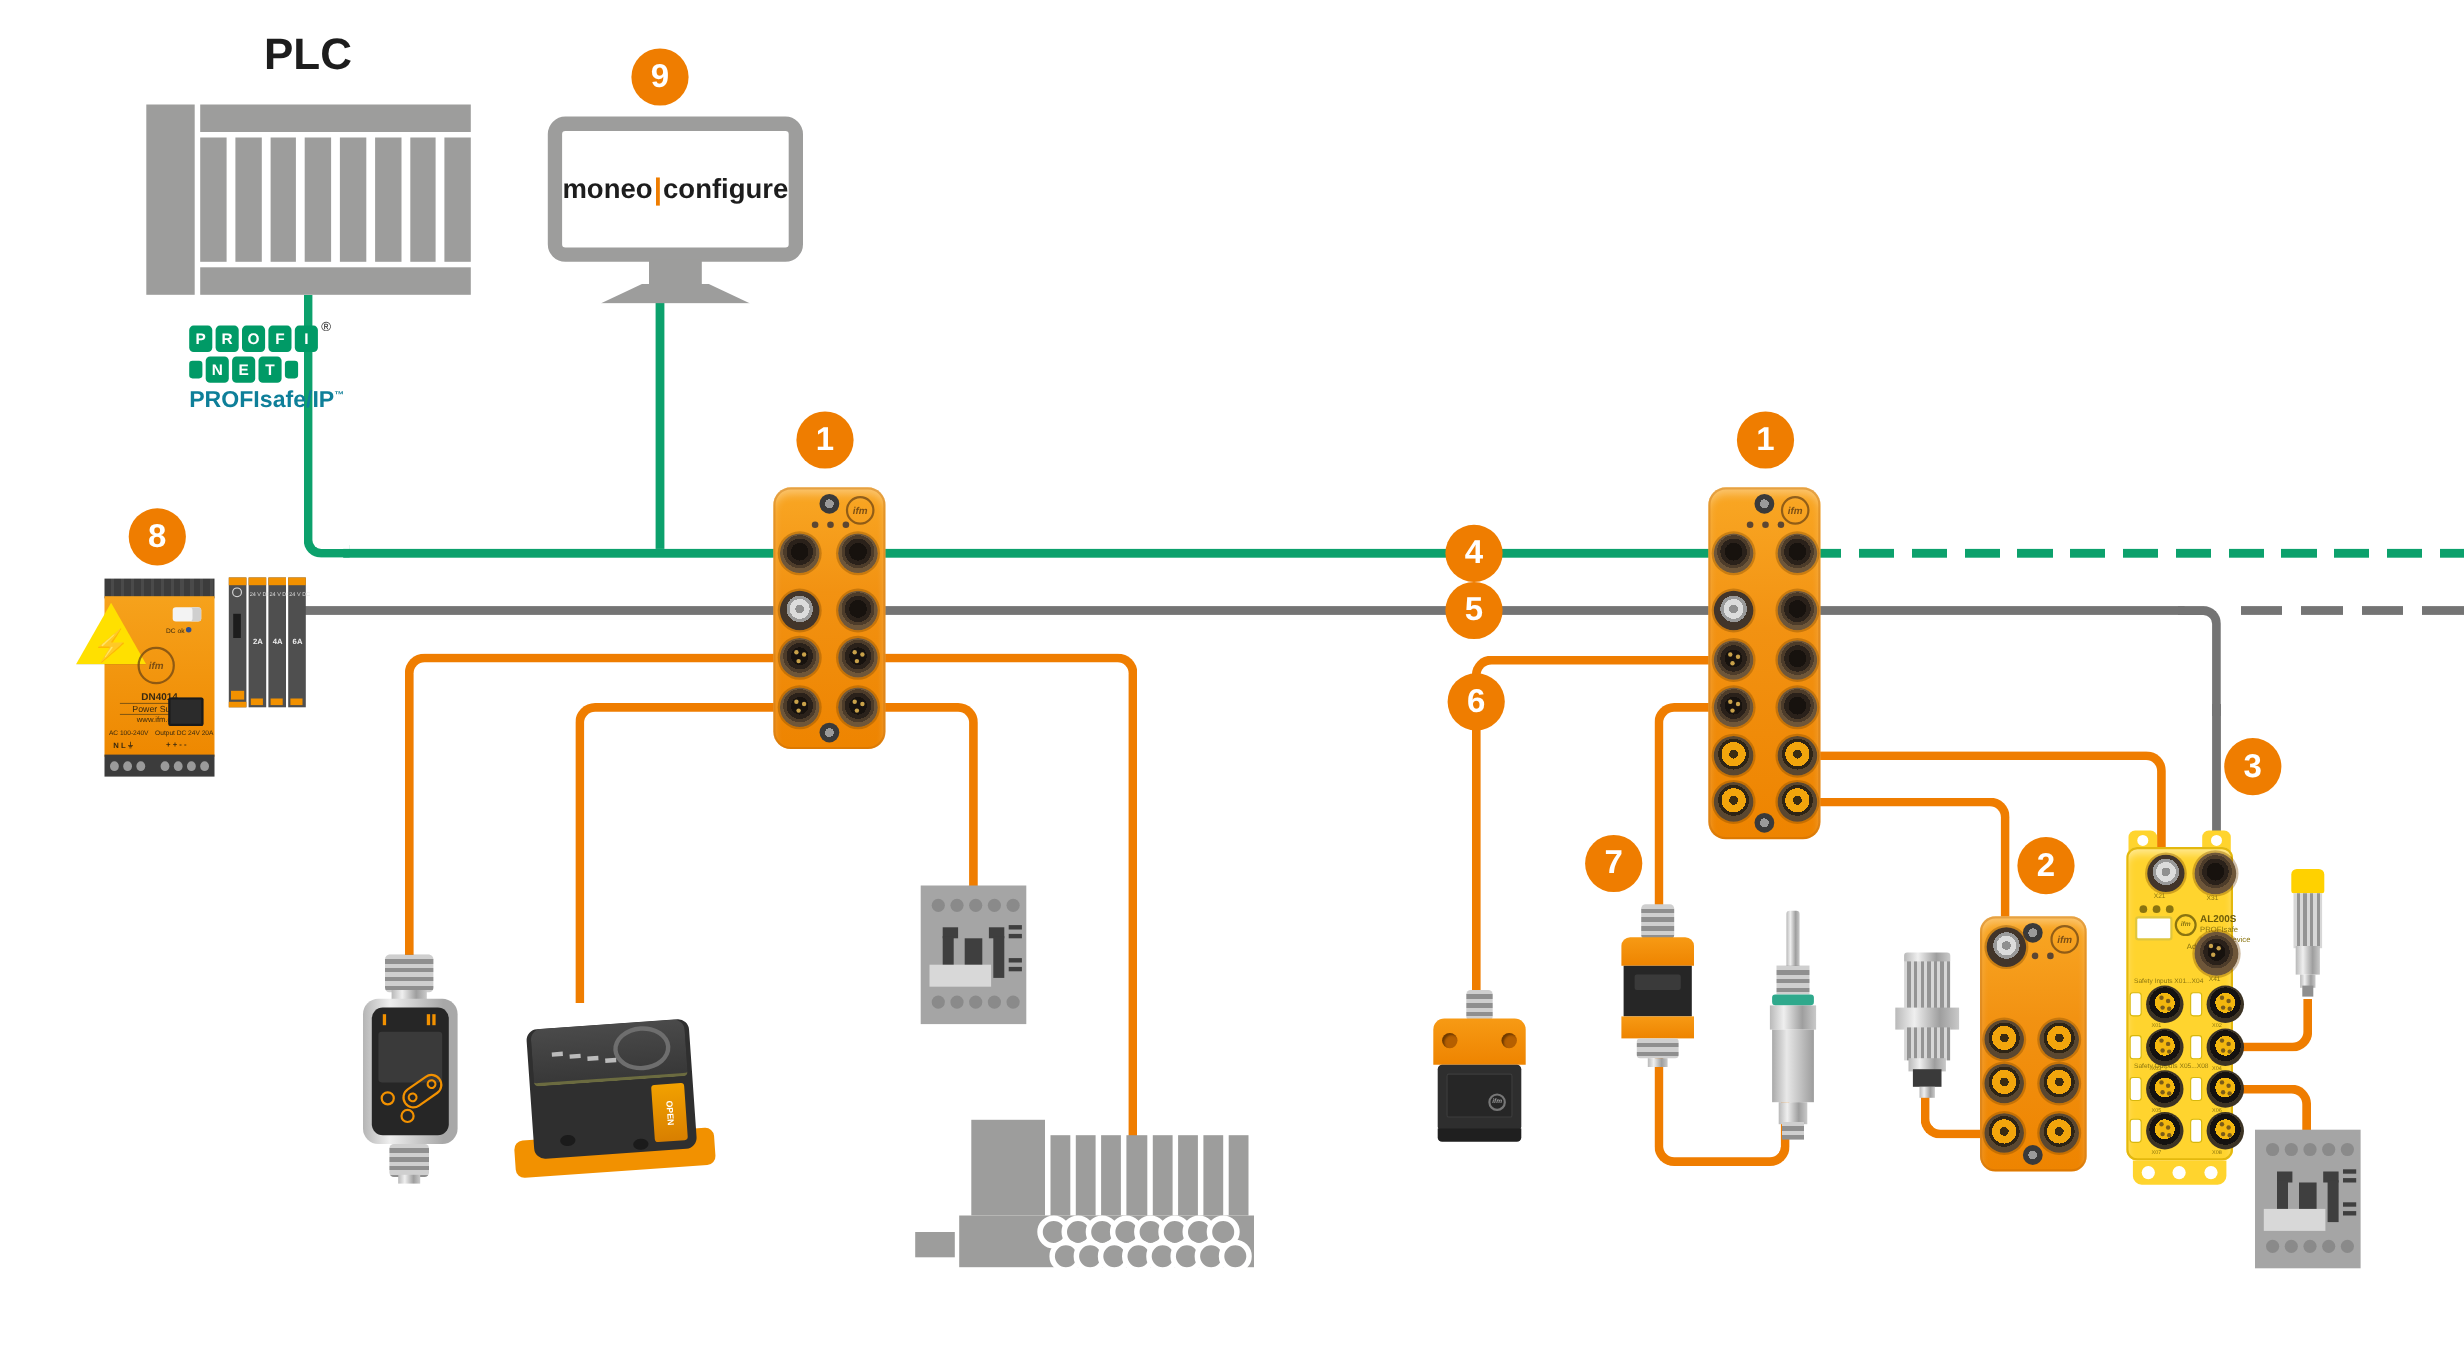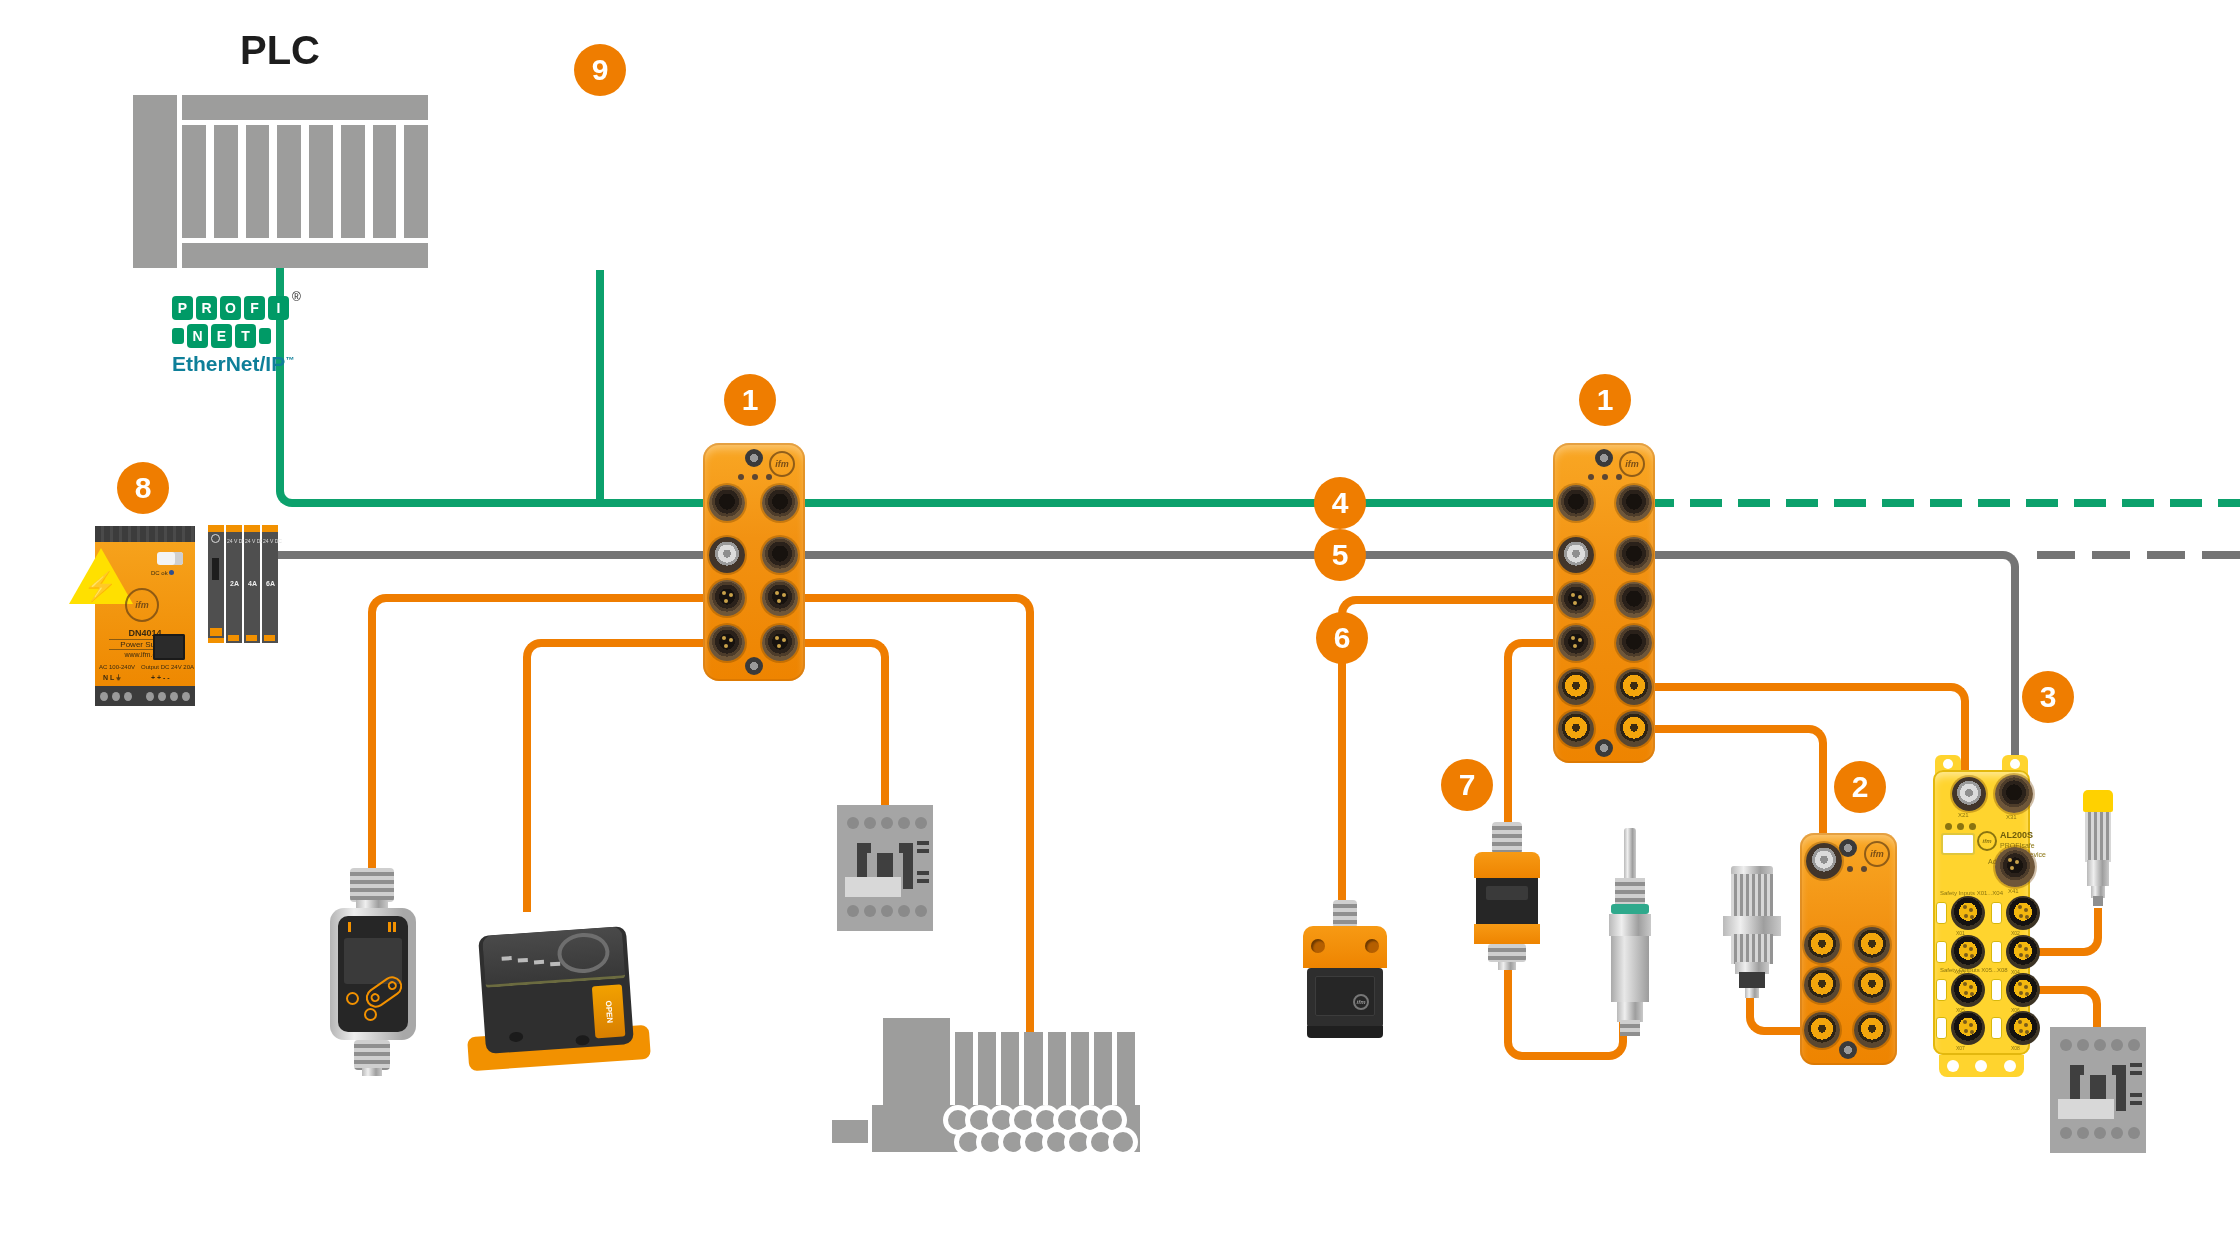--- a/index.html
+++ b/index.html
@@ -135,23 +135,32 @@
     </div>
     <div style="display:flex;gap:3px;margin-top:4px;align-items:center;">
       <i style="width:12px;height:16px;background:var(--pg);border-radius:3px;"></i>
       <span style="width:21px;height:24px;background:var(--pg);border-radius:4px;color:#fff;font-weight:bold;font-size:14px;display:flex;align-items:center;justify-content:center;">N</span>
       <span style="width:21px;height:24px;background:var(--pg);border-radius:4px;color:#fff;font-weight:bold;font-size:14px;display:flex;align-items:center;justify-content:center;">E</span>
       <span style="width:21px;height:24px;background:var(--pg);border-radius:4px;color:#fff;font-weight:bold;font-size:14px;display:flex;align-items:center;justify-content:center;">T</span>
       <i style="width:12px;height:16px;background:var(--pg);border-radius:3px;"></i>
     </div>
   </div>
   <div class="abs" style="left:172px;top:352px;font-size:21px;font-weight:bold;color:var(--teal);z-index:10;">
-    <span>EtherNet/IP</span><sup style="font-size:9px;">™</sup>
-  </div>
-
+    <span>PROFIsafe/IP</span><sup style="font-size:9px;">™</sup>
+  </div>
+
+  <div class="abs" style="left:498px;top:106px;z-index:10;">
+    <div style="width:232px;height:132px;border:13px solid var(--dg);border-radius:16px;background:#fff;display:flex;align-items:center;justify-content:center;font-size:25px;font-weight:bold;color:#1d1d1d;">
+      <span>moneo</span>
+        <span style="color:var(--o);margin:0 1px;font-size:27px;">|</span>
+        <span>configure</span>
+    </div>
+    <div style="position:absolute;left:92px;top:130px;width:48px;height:28px;background:var(--dg);"></div>
+    <div style="position:absolute;left:48px;top:152px;width:136px;height:18px;background:var(--dg);clip-path:polygon(28% 0,72% 0,100% 100%,0 100%);"></div>
+  </div>
 
   <div class="abs" style="left:95px;top:526px;width:100px;height:180px;z-index:10;">
     <div style="position:absolute;left:0;top:0;width:100px;height:18px;background:repeating-linear-gradient(90deg,#3c3c3c 0 6px,#4a4a4a 6px 9px);"></div>
     <div style="position:absolute;left:0;top:16px;width:100px;height:146px;background:linear-gradient(180deg,#F6A21C,#EE8800);"></div>
     <div style="position:absolute;left:62px;top:26px;width:26px;height:13px;background:#f3f3f3;border-radius:3px;box-shadow:inset -8px 0 0 #cfcfcf;"></div>
     <div class="t6" style="position:absolute;left:56px;top:44px;color:#3a2a10;"><span>DC ok</span> <i style="display:inline-block;width:5px;height:5px;border-radius:50%;background:#2f4f8f;"></i></div>
     <div class="ifm-ring" style="left:30px;top:62px;width:34px;height:34px;">
         <span>ifm</span>
       </div>
     <div class="t9" style="position:absolute;left:0;top:102px;width:100px;text-align:center;font-weight:bold;color:#3a2a10;"><span>DN4014</span></div>

